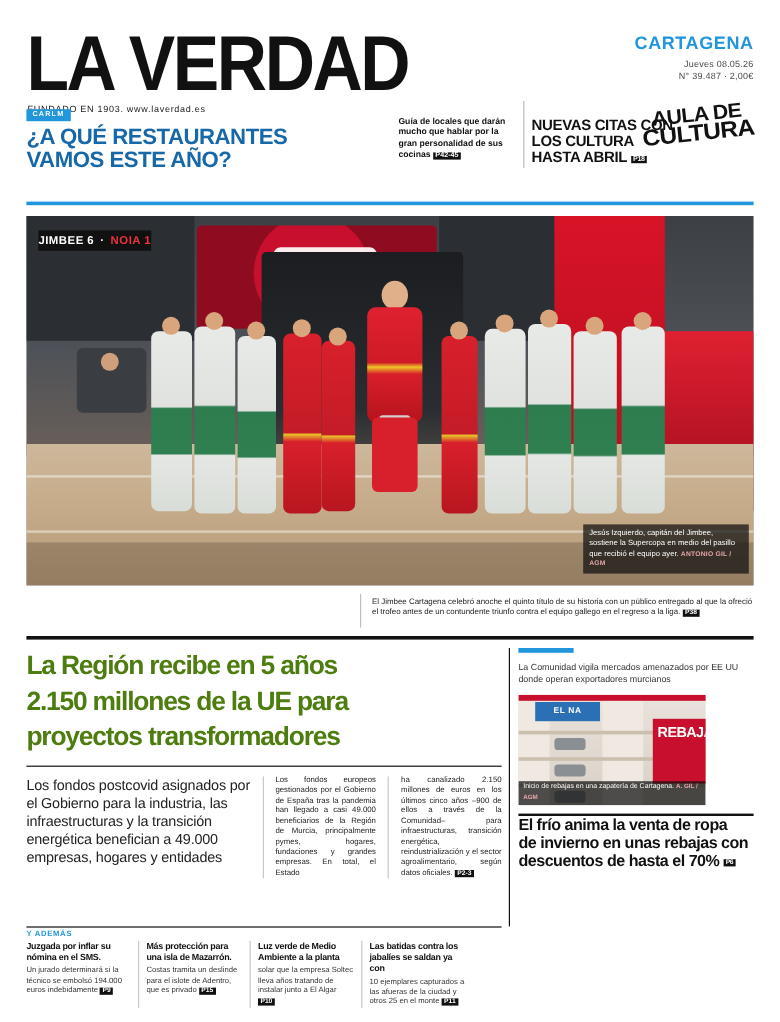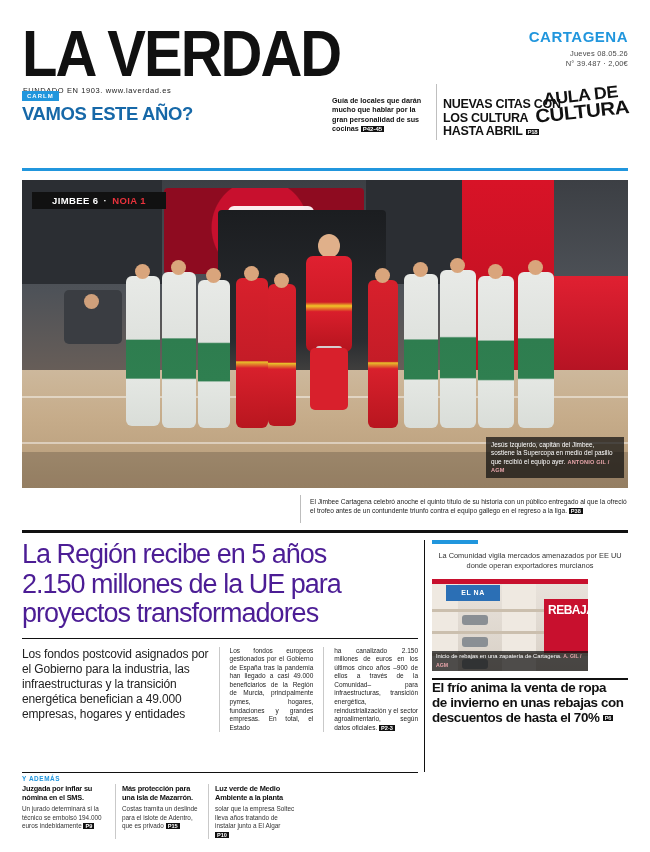--- a/index.html
+++ b/index.html
@@ -116,21 +116,21 @@
     background:linear-gradient(180deg,#d9d9d9 0%,#9a9a9a 60%,#6d6d6d 100%);
     border-radius:3px 3px 6px 6px;opacity:.95;
   }
   .floorshadow{position:absolute;left:0;right:0;bottom:0;height:36px;background:rgba(0,0,0,.18);}
   .spectator{position:absolute;left:42px;top:110px;width:58px;height:54px;background:#3a3d42;border-radius:5px;}
   .spectator .head{left:20px;top:4px;background:#cfa07b;}
 
   .score-tag{
     position:absolute;left:10px;top:12px;
     background:#111;color:#fff;font-weight:bold;font-size:9.5px;
-    padding:3px 20px;letter-spacing:.4px;
+    padding:3px 0;letter-spacing:.4px;
   }
   .score-tag .sep{color:#fff;margin:0 2px;}
   .score-tag .away{color:#e8323c;}
 
   .photo-caption{
     position:absolute;right:4px;bottom:10px;width:128px;
     background:rgba(15,15,15,.72);color:#fff;
     font-size:6.4px;line-height:8.2px;padding:4px 5px;
   }
   .photo-caption .credit{color:#e6a4a9;font-weight:bold;font-size:5.6px;letter-spacing:.2px;}
@@ -145,37 +145,37 @@
   .sport-text{
     position:absolute;left:288px;top:2px;width:318px;
     font-size:6.6px;line-height:9.2px;color:#222;
   }
   .sport-text .pg{background:#111;color:#fff;font-size:5.6px;padding:0 2px;font-weight:bold;}
   .rule-thick{position:absolute;left:22px;right:22px;top:530px;height:3px;background:#111;}
 
   
   .main-story{position:absolute;left:22px;top:540px;width:396px;}
   .main-head{
-    font-weight:normal;font-size:27px;line-height:29.5px;letter-spacing:-1px;color:#4c1d95;
+    font-weight:bold;font-size:22px;line-height:29.5px;letter-spacing:-1px;color:#4d7c0f;
   }
   .main-rule{margin-top:9px;height:1px;background:#111;}
   .main-cols{display:flex;gap:10px;margin-top:8px;}
   .lead{
     width:196px;font-size:12px;line-height:15.2px;color:#222;letter-spacing:-.15px;
   }
   .col{width:88px;font-size:6.5px;line-height:8.6px;color:#222;text-align:justify;}
   .col .pg{background:#111;color:#fff;font-size:5.6px;padding:0 2px;font-weight:bold;}
   .vline{width:1px;background:#c9c9c9;}
 
   
   .side-div{position:absolute;left:424px;top:540px;width:1px;height:232px;background:#111;}
   .side{position:absolute;left:432px;top:540px;width:196px;}
   .side-tab{width:46px;height:4px;background:#2196dd;margin-bottom:6px;}
   .side-head{font-weight:bold;font-size:14.2px;line-height:16.5px;letter-spacing:-.4px;color:#111;}
-  .side-sub{margin-top:7px;font-size:7.4px;line-height:10px;color:#333;text-align:center;}
+  .side-sub{margin-top:7px;font-size:7.4px;line-height:10px;color:#333;}
   .side-photo{
     position:relative;margin-top:8px;width:156px;height:92px;overflow:hidden;
     background:linear-gradient(180deg,#e9e3dc 0%,#d8d0c6 100%);
   }
   .sp-shelf{position:absolute;left:0;right:0;height:3px;background:#cbbfae;}
   .sp-col{position:absolute;top:0;bottom:0;background:#efe9e1;}
   .sp-red{position:absolute;background:#c8102e;}
   .sp-rebajas{
     position:absolute;left:112px;top:20px;width:58px;height:54px;background:#c8102e;
     color:#fff;font-weight:bold;font-size:12px;line-height:13px;padding:5px 4px;box-sizing:border-box;
@@ -219,20 +219,21 @@
     <div class="edition">
       <div class="city">CARTAGENA</div>
       <div class="dateline">Jueves 08.05.26</div>
       <div class="issue">N° 39.487 · 2,00€</div>
     </div>
   </div>
 
   <div class="promo">
     <div class="promo-left">
       <span class="kicker-badge">CARLM</span>
+      <div class="promo-title">¿A QUÉ RESTAURANTES</div>
       <div class="promo-title">VAMOS ESTE AÑO?</div>
     </div>
     <div class="promo-guide">
       <span>Guía de locales que darán mucho que hablar por la gran personalidad de sus cocinas</span>
       <span class="pg">P42-45</span>
     </div>
     <div class="promo-sep"></div>
     <div class="promo-right">
       <div class="line">NUEVAS CITAS CON</div>
       <div class="line">LOS CULTURA</div>
@@ -380,15 +381,19 @@
       <p><span>Un jurado determinará si la técnico se embolsó 194.000 euros indebidamente</span> <span class="pg">P9</span></p>
     </div>
     <div class="brief">
       <h4>Más protección para una isla de Mazarrón.</h4>
       <p><span>Costas tramita un deslinde para el islote de Adentro, que es privado</span> <span class="pg">P15</span></p>
     </div>
     <div class="brief">
       <h4>Luz verde de Medio Ambiente a la planta</h4>
       <p><span>solar que la empresa Soltec lleva años tratando de instalar junto a El Algar</span> <span class="pg">P10</span></p>
     </div>
+    <div class="brief">
+      <h4>Las batidas contra los jabalíes se saldan ya con</h4>
+      <p><span>10 ejemplares capturados a las afueras de la ciudad y otros 25 en el monte</span> <span class="pg">P11</span></p>
+    </div>
   </div>
 
 </div>
 
 </body></html>

